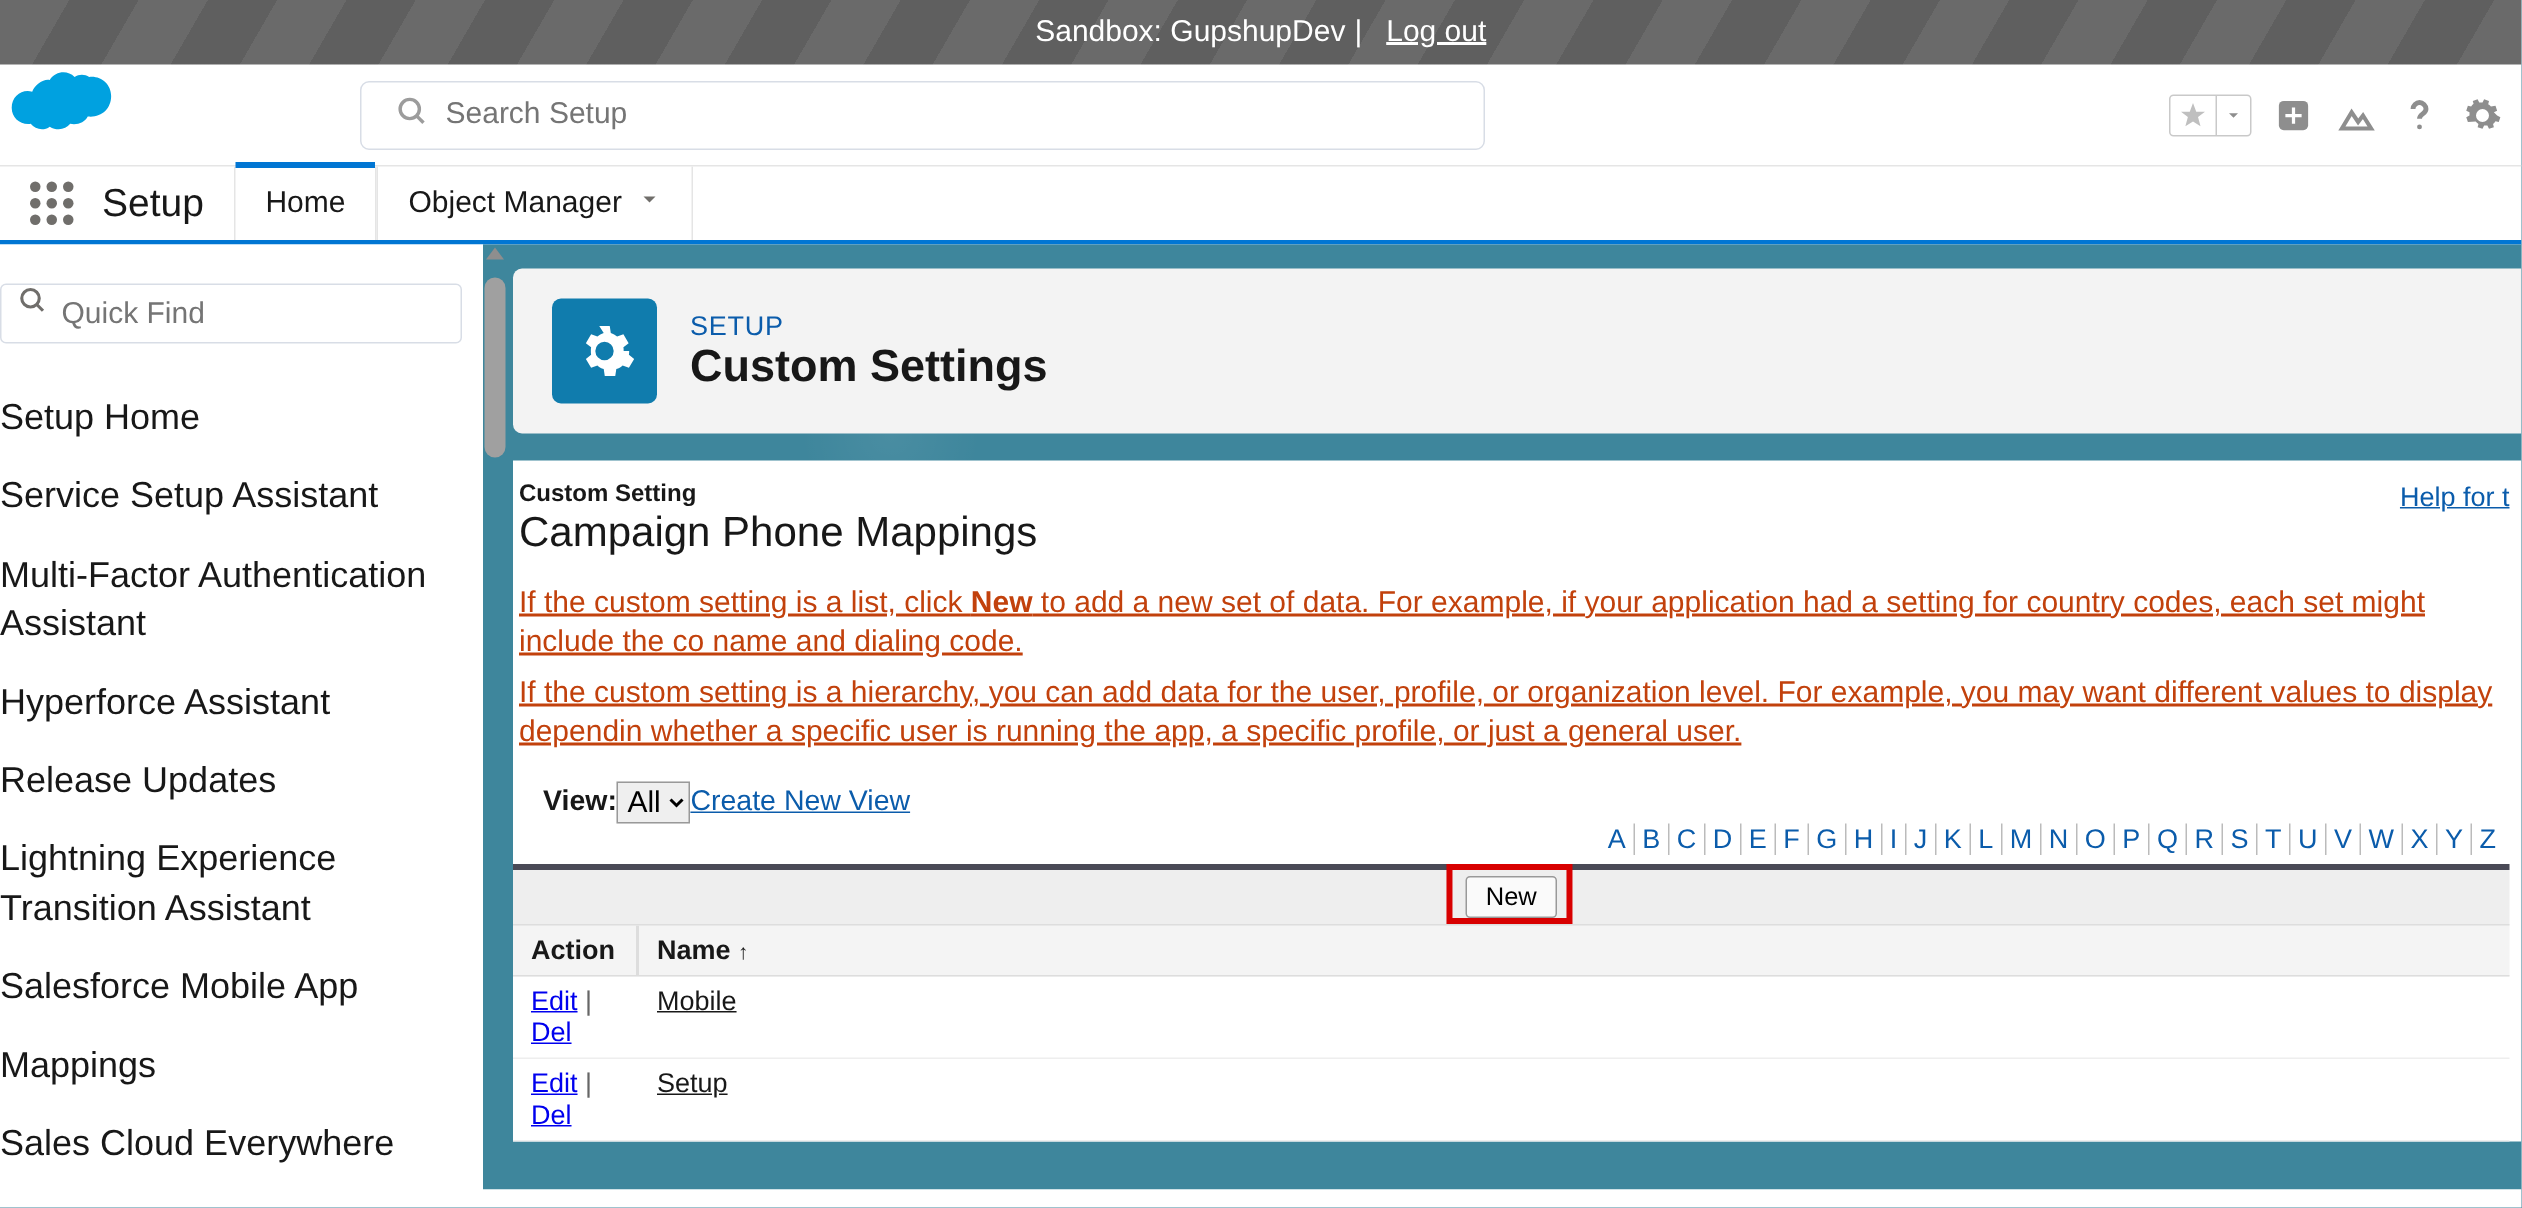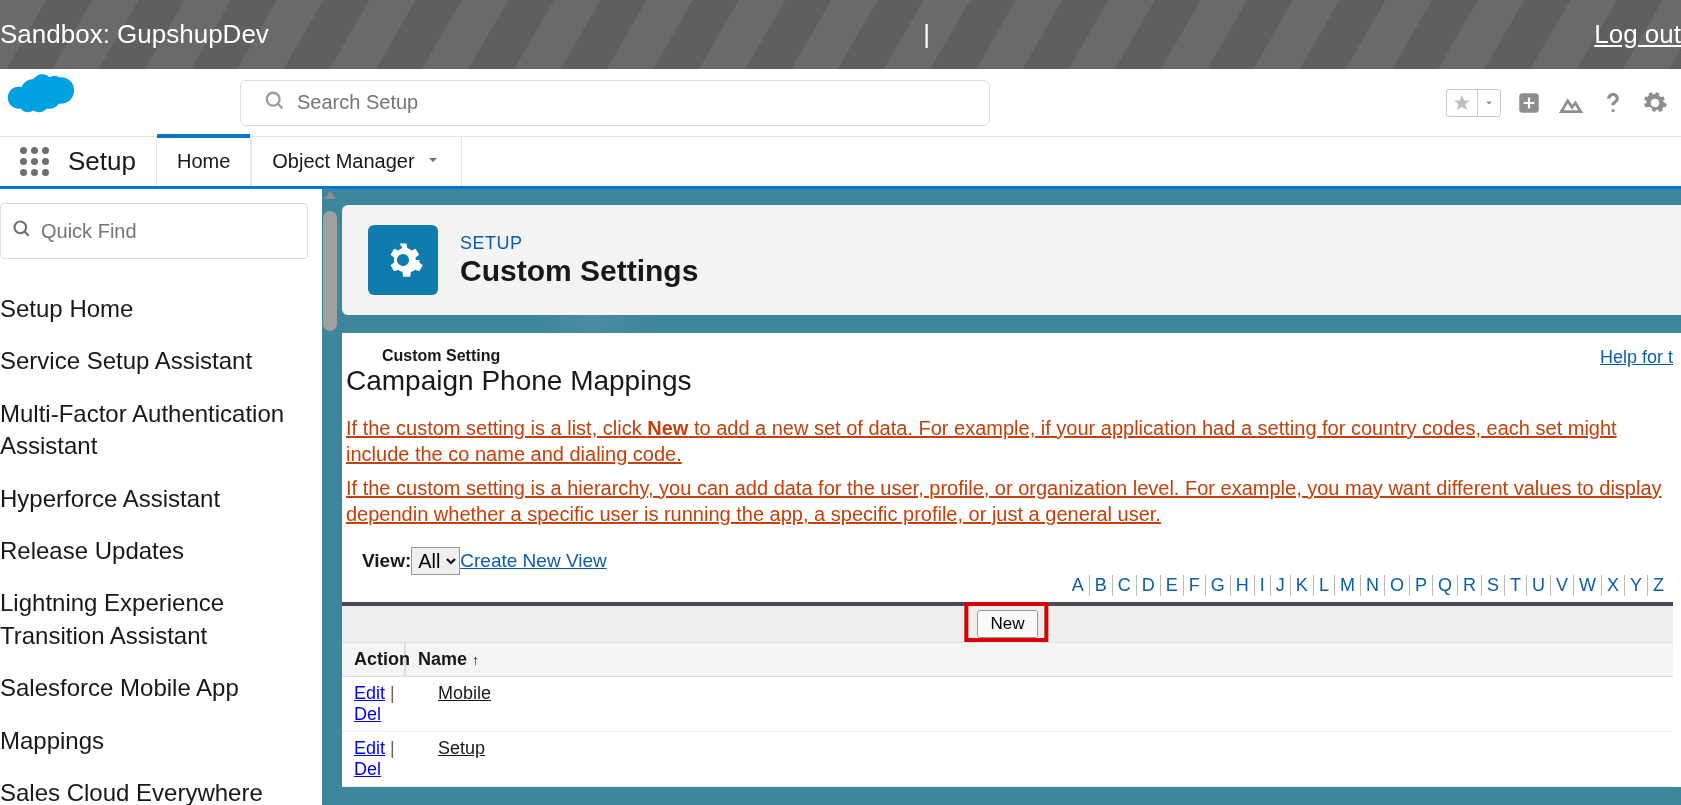--- a/index.html
+++ b/index.html
@@ -1,18 +1,18 @@
 <!DOCTYPE html>
 <html><head>
 <meta charset="utf-8">
 <style>
 * { box-sizing: border-box; margin: 0; padding: 0; }
 body { font-family: -apple-system, BlinkMacSystemFont, "Segoe UI", Arial, sans-serif; background: #fff; color: #181818; overflow: hidden; }
 
-.sandbox-bar { height: 69px; background: repeating-linear-gradient(120deg, #6a6a6a 0 40px, #5f5f5f 40px 80px); color: #fff; display: flex; align-items: center; justify-content: space-between; font-size: 26px; }
+.sandbox-bar { height: 43px; background: repeating-linear-gradient(120deg, #6a6a6a 0 40px, #5f5f5f 40px 80px); color: #fff; display: flex; align-items: center; justify-content: center; font-size: 20px; }
 .sandbox-bar a { color: #fff; margin-left: 10px; }
 .sandbox-bar .sep { margin: 0 6px; }
 
 .global-header { height: 68px; display: flex; align-items: center; padding: 0 12px; border-bottom: 1px solid #e5e5e5; position: relative; }
 .cloud-logo { position: absolute; left: 0; top: -4px; }
 .cloud-logo svg { width: 78px; height: 52px; }
 .search-wrap { margin: 0 auto; width: 750px; position: relative; }
 .search-wrap input { width: 100%; height: 46px; border: 1px solid #d8dde6; border-radius: 6px; padding: 0 16px 0 56px; font-size: 20px; color: #706e6b; background: #fff; }
 .search-wrap .sicon { position: absolute; left: 24px; top: 50%; transform: translateY(-50%); color: #9c9c9c; }
 .header-utils { margin-left: auto; display: flex; align-items: center; gap: 14px; color: #919191; }
@@ -28,56 +28,56 @@
 .app-name { font-size: 26px; font-weight: 400; margin-right: 20px; }
 .nav-tabs { display: flex; align-self: stretch; }
 .nav-tab { display: flex; align-items: center; padding: 0 20px; font-size: 20px; color: #181818; border-right: 1px solid #e5e5e5; border-left: 1px solid #e5e5e5; position: relative; }
 .nav-tab.active { background: #fff; }
 .nav-tab.active::before { content:""; position:absolute; top:-3px; left:0; right:0; height:4px; background:#0176d3; }
 .nav-tab .chev { margin-left: 10px; color: #706e6b; }
 
 .body-area { display: flex; height: calc(805px - 55px - 68px - 52px); }
 .sidebar { width: 322px; background: #fff; padding: 14px 0; position: relative; }
 .quickfind { margin: 0 14px 24px 0; position: relative; }
-.quickfind input { width: 100%; height: 56px; border: 1px solid #d8dde6; border-radius: 4px; padding: 0 12px 0 40px; font-size: 20px; color: #706e6b; }
+.quickfind input { width: 100%; height: 40px; border: 1px solid #d8dde6; border-radius: 4px; padding: 0 12px 0 40px; font-size: 20px; color: #706e6b; margin-top: 12px; }
 .quickfind .sicon { position: absolute; left: 12px; top: 50%; transform: translateY(-50%); color: #706e6b; }
 .nav-list { list-style: none; }
 .nav-list li { padding: 10px 0 10px 0; font-size: 24px; color: #181818; cursor: pointer; line-height: 1.35; }
 
 .scroll-thumb { position: absolute; right: -15px; top: 22px; width: 14px; height: 120px; background: #a0a0a0; border-radius: 7px; }
 .scroll-track-dot { position: absolute; right: -14px; top: 2px; width: 0; height: 0; border-left: 6px solid transparent; border-right: 6px solid transparent; border-bottom: 8px solid #8e8e8e; }
 
 .main { flex: 1; background: #3e869c; background-image: radial-gradient(circle at 20% 20%, rgba(255,255,255,0.06) 1px, transparent 60px); padding: 16px 0 0 20px; overflow: hidden; }
 .page-header { background: #f3f3f3; border-radius: 6px 0 0 6px; padding: 20px 26px; display: flex; align-items: center; gap: 22px; margin-bottom: 18px; }
 .ph-icon { width: 70px; height: 70px; background: #107cad; border-radius: 6px; display: flex; align-items: center; justify-content: center; }
 .ph-eyebrow { color: #0b5cab; font-size: 18px; letter-spacing: 0.5px; }
 .ph-title { font-size: 30px; font-weight: 700; }
 
 .content-panel { background: #fff; padding: 14px 8px 0 0; }
-.subhead-small { font-size: 16px; font-weight: 700; padding-left: 4px; margin-left: 36px; }
+.subhead-small { font-size: 16px; font-weight: 700; padding-left: 4px; }
 .subhead-big { font-size: 28px; font-weight: 400; padding-left: 4px; margin-bottom: 18px; }
 .help-link { float: right; color: #0b5cab; font-size: 18px; }
 .desc { font-size: 20px; color: #c2410c; margin: 8px 0; padding-left: 4px; line-height: 1.3; text-decoration: underline; }
 .desc b { font-weight: 700; }
 
 .view-row { display: flex; align-items: center; padding: 12px 0 8px 20px; font-size: 19px; }
 .view-row label { font-weight: 700; }
 .view-row select { border: 1px solid #999; font-size: 20px; padding: 1px 2px; }
 .view-row a { color: #0b5cab; text-decoration: underline; }
 
 .alpha-row { display: flex; justify-content: flex-end; gap: 0; font-size: 18px; color: #0b5cab; padding-right: 4px; margin-top: -8px; }
 .alpha-row span { padding: 0 5px; border-right: 1px solid #bbb; cursor: pointer; }
 .alpha-row span:last-child { border-right: none; }
 
 .records { border-top: 4px solid #4a4a56; margin-top: 6px; }
 .new-row { background: #eee; border-bottom: 1px solid #ddd; display: flex; justify-content: center; padding: 4px 0; position: relative; }
 .new-btn { background: #fafafa; border: 1px solid #999; border-radius: 3px; padding: 3px 12px; font-size: 17px; cursor: pointer; }
 .highlight-box { position:absolute; border: 4px solid #d80000; width: 84px; height: 40px; top: -4px; left: 50%; transform: translateX(-52%); pointer-events:none; }
 .th-row { background: #f4f4f4; border-bottom: 1px solid #ddd; display: flex; font-weight: 700; font-size: 18px; }
-.th-row .c1 { width: 64px; padding: 6px 12px; border-right: 2px solid #ddd; }
+.th-row .c1 { width: 84px; padding: 6px 12px; border-right: 2px solid #ddd; }
 .th-row .c2 { padding: 6px 12px; }
 .data-row { display: flex; font-size: 18px; border-bottom: 1px solid #eee; }
 .data-row .c1 { width: 84px; padding: 6px 12px; color: #0b5cab; }
 .data-row .c1 .pipe { color: #666; }
 .data-row .c2 { padding: 6px 12px; }
 .data-row .c2 a { color: #181818; text-decoration: underline; }
 .arrow-up { font-size: 14px; }
 </style>
 </head>
 <body>

